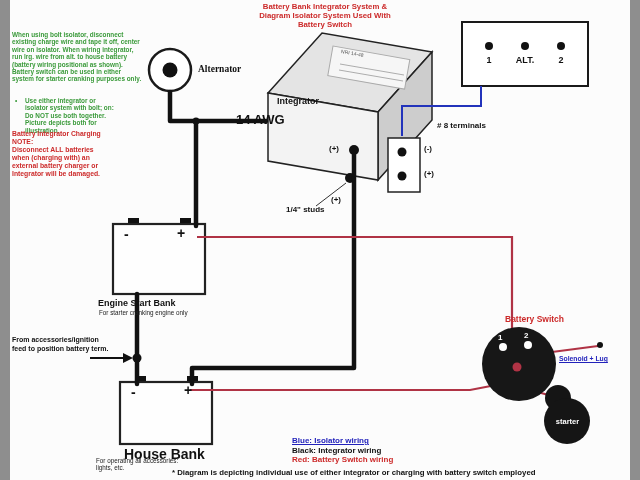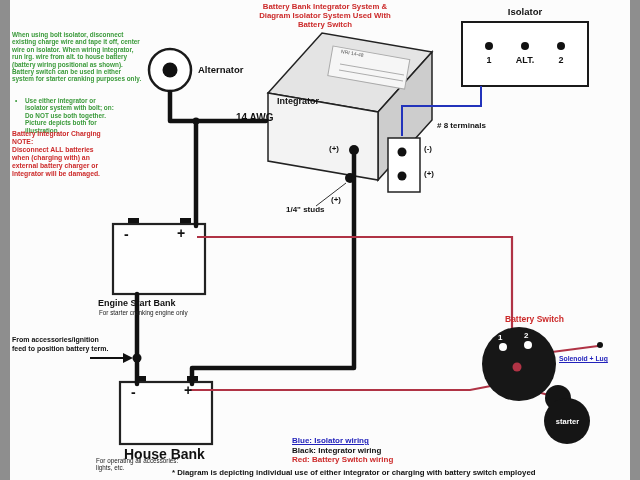--- a/index.html
+++ b/index.html
@@ -100,30 +100,29 @@
       <circle cx="567" cy="421" r="23" fill="#151515"></circle>
     </g>
   </svg>
 
   <div class="lbl title b red c" style="left:226px;top:2px;width:198px;">
     <div>Battery Bank Integrator System &amp;</div>
     <div>Diagram Isolator System Used With</div>
     <div>Battery Switch</div>
   </div>
 
-  <div class="lbl b c" style="left:462px;top:6px;width:126px;font-size:9.5px;">Isolator</div>
   <div class="lbl b c" style="left:484px;top:55px;width:10px;font-size:9px;">1</div>
   <div class="lbl b c" style="left:510px;top:55px;width:30px;font-size:9px;">ALT.</div>
   <div class="lbl b c" style="left:556px;top:55px;width:10px;font-size:9px;">2</div>
 
-  <div class="lbl b" style="left:198px;top:64px;font-size:9.5px;">Alternator</div>
+  <div class="lbl b" style="left:198px;top:64px;font-size:9.5px;font-family:Liberation Serif, serif;">Alternator</div>
 
   <div class="lbl b" style="left:277px;top:96px;font-size:9px;">Integrator</div>
   <div class="lbl" style="left:341px;top:50px;font-size:5px;color:#555;transform:rotate(10deg);">NRI 14-48</div>
-  <div class="lbl b" style="left:236px;top:112px;font-size:10px;">14 AWG</div>
+  <div class="lbl b" style="left:236px;top:112px;font-size:13px;">14 AWG</div>
   <div class="lbl b" style="left:437px;top:121px;font-size:8px;text-align:center;"># 8 terminals</div>
   <div class="lbl b" style="left:424px;top:144px;font-size:8px;">(-)</div>
   <div class="lbl b" style="left:424px;top:169px;font-size:8px;">(+)</div>
   <div class="lbl b" style="left:329px;top:144px;font-size:8px;">(+)</div>
   <div class="lbl b" style="left:331px;top:195px;font-size:8px;">(+)</div>
   <div class="lbl b" style="left:286px;top:205px;font-size:8px;">1/4" studs</div>
 
   <div class="lbl note b green" style="left:12px;top:31px;width:140px;">
     <div>When using bolt isolator, disconnect</div>
     <div>existing charge wire and tape it off, center</div>

